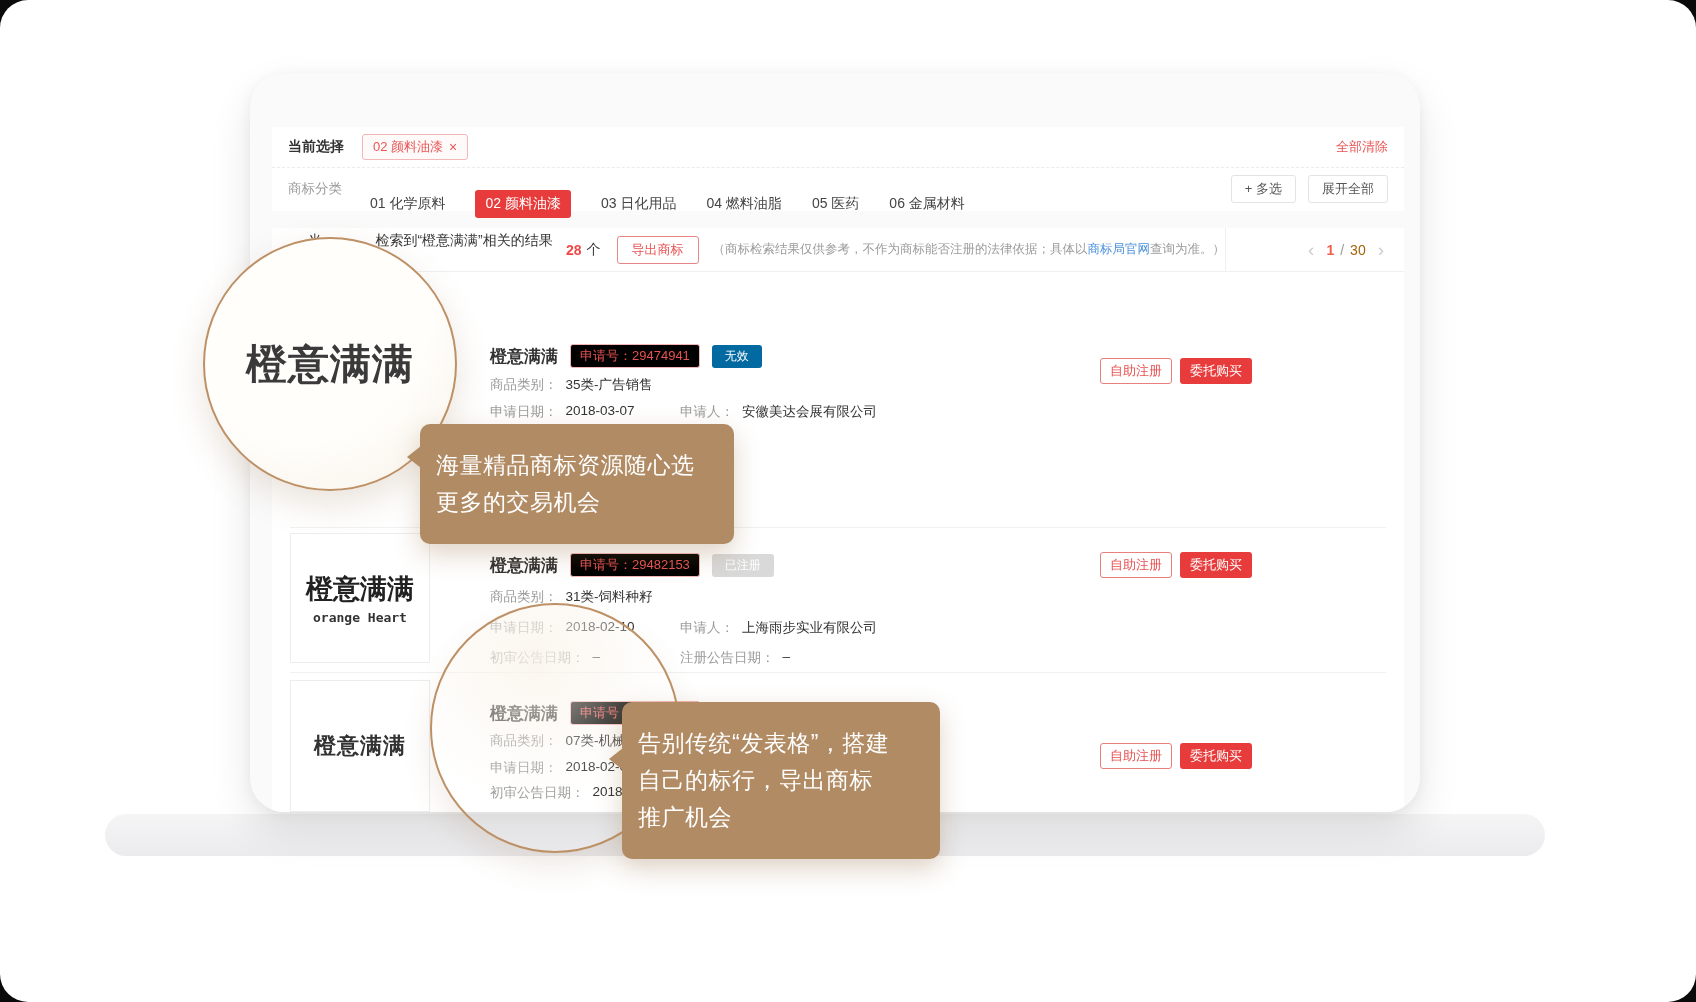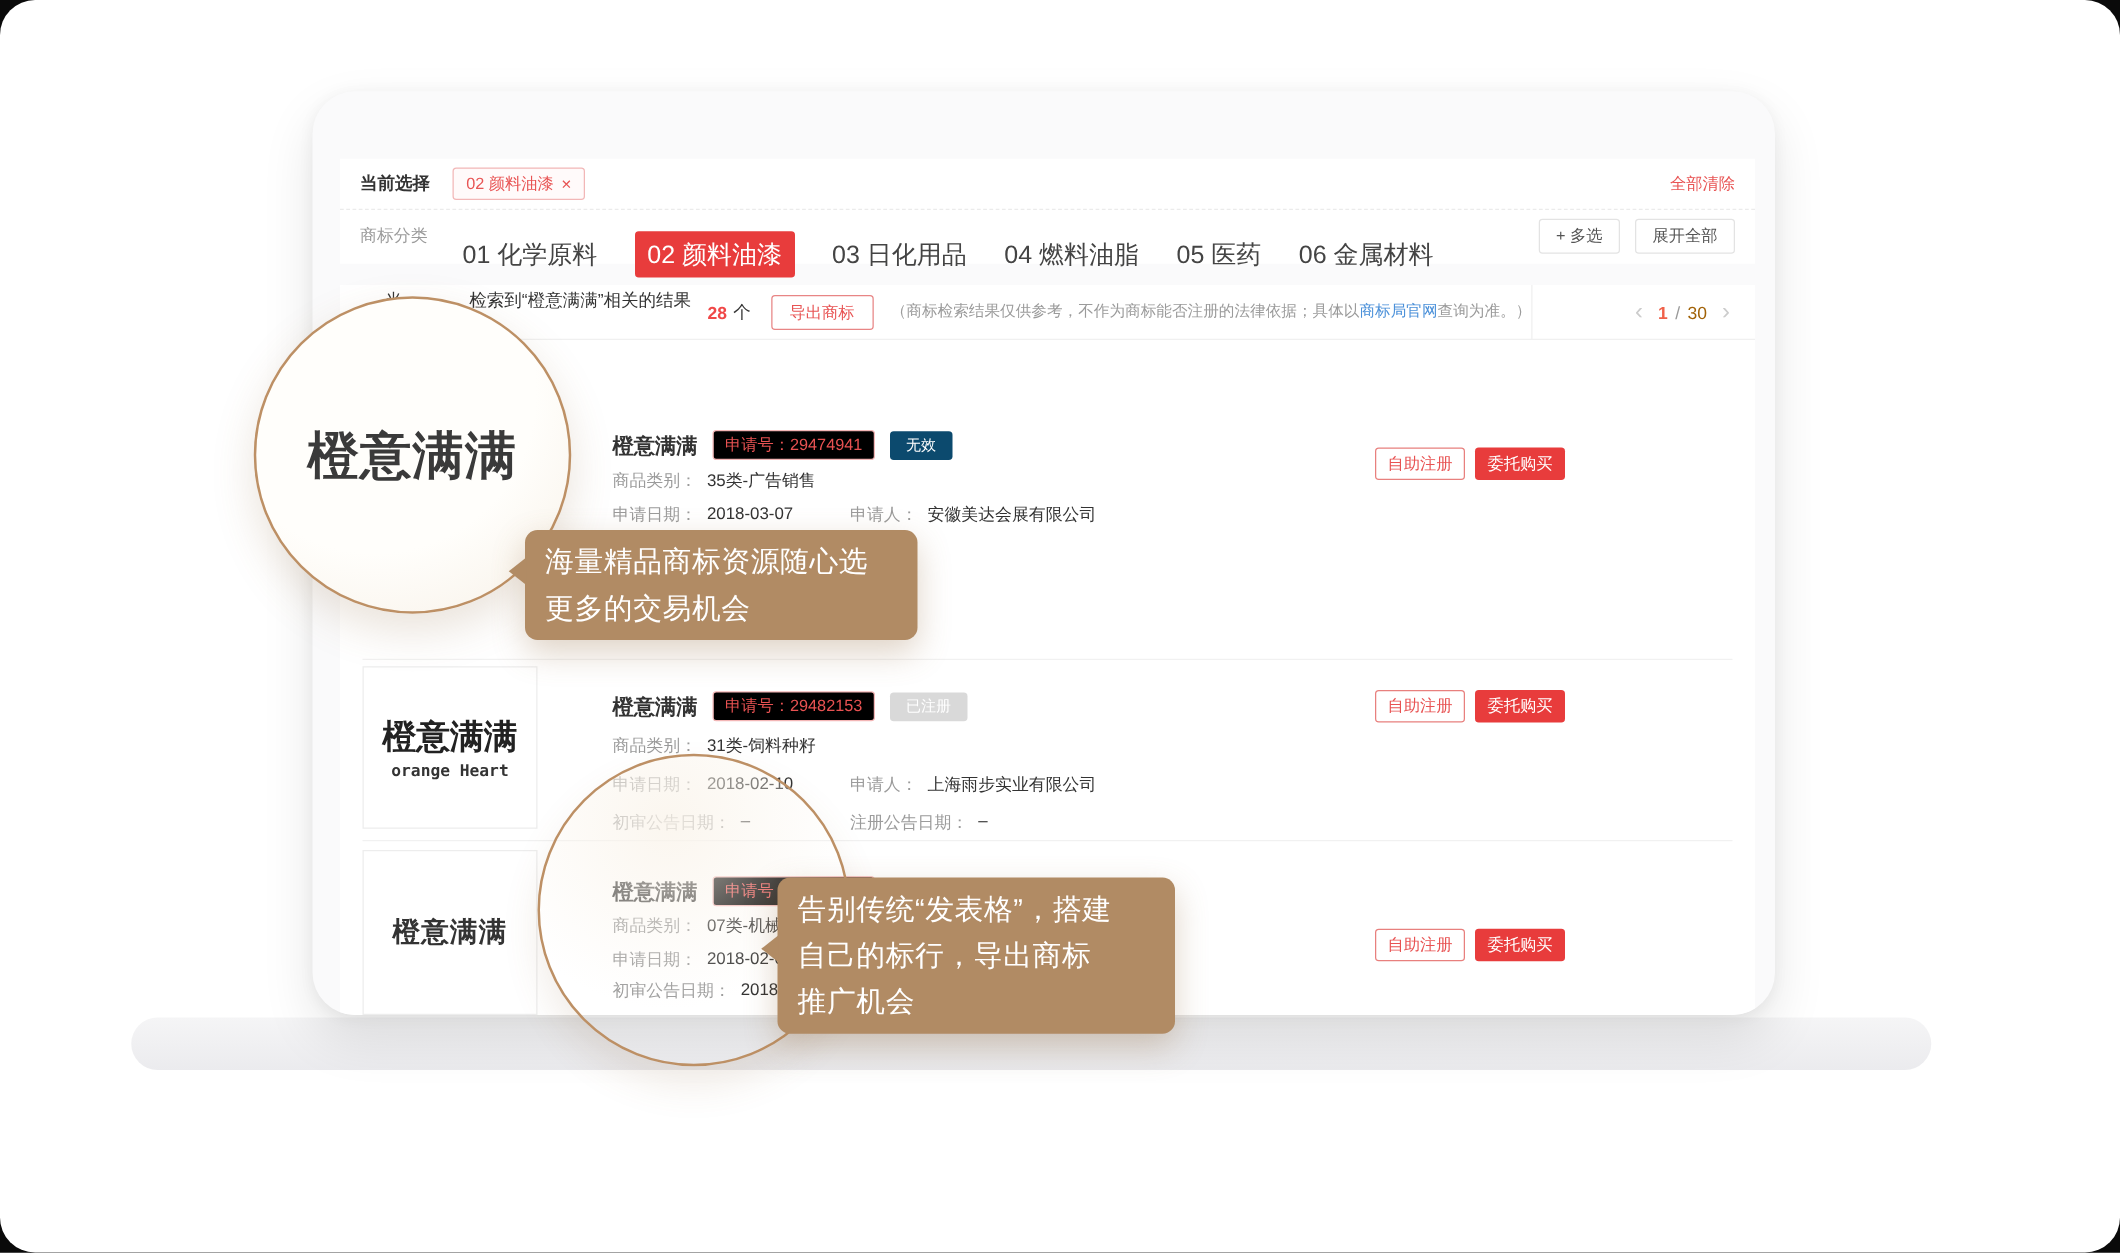--- a/index.html
+++ b/index.html
@@ -19,21 +19,21 @@
 
   
   .rowA { height:41px; display:flex; align-items:center; padding:0 16px; border-bottom:1px dashed #ebebeb; }
   .rowB { height:42px; display:flex; align-items:center; padding:0 16px; }
   .sel-label { font-size:14px; color:#333; font-weight:700; }
   .ftag { margin-left:18px; display:flex; align-items:center; gap:6px; font-size:13px; color:#e85454;
           border:1px solid #f2b7b7; background:#fffafa; border-radius:3px; padding:3px 10px; cursor:pointer; }
   .ftag .x { font-size:14px; cursor:pointer; }
   .clear-all { margin-left:auto; font-size:13px; color:#e85454; cursor:pointer; }
   .cat-label { font-size:13.5px; color:#9b9b9b; margin-right:28px; }
-  .cat { font-size:20px; color:#444; margin-right:30px; cursor:pointer;margin-top:29px; }
+  .cat { font-size:14px; color:#444; margin-right:30px; cursor:pointer;margin-top:29px; }
   .cat.active { background:#e83c3c; color:#fff; border-radius:3px; padding:5px 10px; }
   .mini-btn { font-size:13px; color:#555; border:1px solid #e3e3e3; background:#fff; border-radius:3px;
               padding:4px 13px; margin-left:12px; cursor:pointer; }
   .spacer { margin-left:auto; }
 
   
   .res-header { display:flex; align-items:center; height:44px; border-bottom:1px solid #f0f0f0;
                 padding:0 8px 0 36px; font-size:14px; color:#333; }
   .sum-main { margin-left:40px; }
   .cnt { color:#f04848; margin-left:3px; font-weight:700; }
@@ -57,21 +57,21 @@
   .m3 { top:452px; height:132px; }
   .m2 .zh { font-family:"DejaVu Serif","Liberation Serif",serif; font-size:27px; font-weight:700; color:#222; }
   .m2 .en { font-family:"DejaVu Sans Mono","Liberation Mono",monospace; font-size:13px; font-weight:700; color:#333; margin-top:3px; }
   .m3 .zh3 { font-size:22px; font-weight:700; color:#333; letter-spacing:1px; }
 
   .trow { position:absolute; left:218px; display:flex; align-items:center; gap:12px; height:26px; }
   .tname { font-size:17px; font-weight:700; color:#333; }
   .appno { font-size:13px; color:#e85252; border:1px solid #f3b6b6; background:#000000; border-radius:3px;
            padding:2px 9px; white-space:nowrap; }
   .badge { font-size:12px; color:#fff; border-radius:3px; padding:3px 13px; }
-  .badge.invalid { background:#0c4a6e;text-align:center; }
+  .badge.invalid { background:#0369a1;text-align:center; }
   .badge.registered { background:#d9d9d9; }
 
   .fline { position:absolute; left:218px; display:flex; align-items:center; font-size:13.5px; height:18px; }
   .pair { display:flex; }
   .pair.w { width:190px; }
   .lab { color:#9b9b9b; margin-right:8px; white-space:nowrap; }
   .val { color:#333; white-space:nowrap; }
 
   .abtn { position:absolute; width:72px; height:26px; border-radius:3px; font-size:13px; display:flex;
           align-items:center; justify-content:center; cursor:pointer; }
@@ -89,21 +89,21 @@
         background:radial-gradient(circle at 38% 30%, #fffefb 55%, #f7f0e6);
         box-shadow:0 14px 34px rgba(140,100,55,.18);
         display:flex; align-items:center; justify-content:center; }
   .c1 .zoom-mark { font-size:41px; font-weight:700; color:#3a3a3a; letter-spacing:1px; }
   .c2 { left:430px; top:603px; width:250px; height:250px; z-index:18;
         background:radial-gradient(circle at 42% 22%, rgba(250,244,235,.8), rgba(255,255,255,0) 62%);
         box-shadow:0 16px 30px rgba(140,100,55,.12); }
 
   
   .tip { position:absolute; background:#b18b64; border-radius:10px; color:#fff; font-size:23px; line-height:37px;
-         padding:7px 16px; z-index:30; box-shadow:0 10px 26px rgba(150,110,65,.30); letter-spacing:.5px; }
+         padding:23px 16px; z-index:30; box-shadow:0 10px 26px rgba(150,110,65,.30); letter-spacing:.5px; }
   .t1 { left:420px; top:424px; width:314px; }
   .t2 { left:622px; top:702px; width:318px; }
   .tip .arr { position:absolute; left:-13px; width:0; height:0;
               border-top:11px solid transparent; border-bottom:11px solid transparent;
               border-right:14px solid #b18b64; }
   .t1 .arr { top:22px; } .t2 .arr { top:46px; }
 </style>
 </head>
 <body>
 

